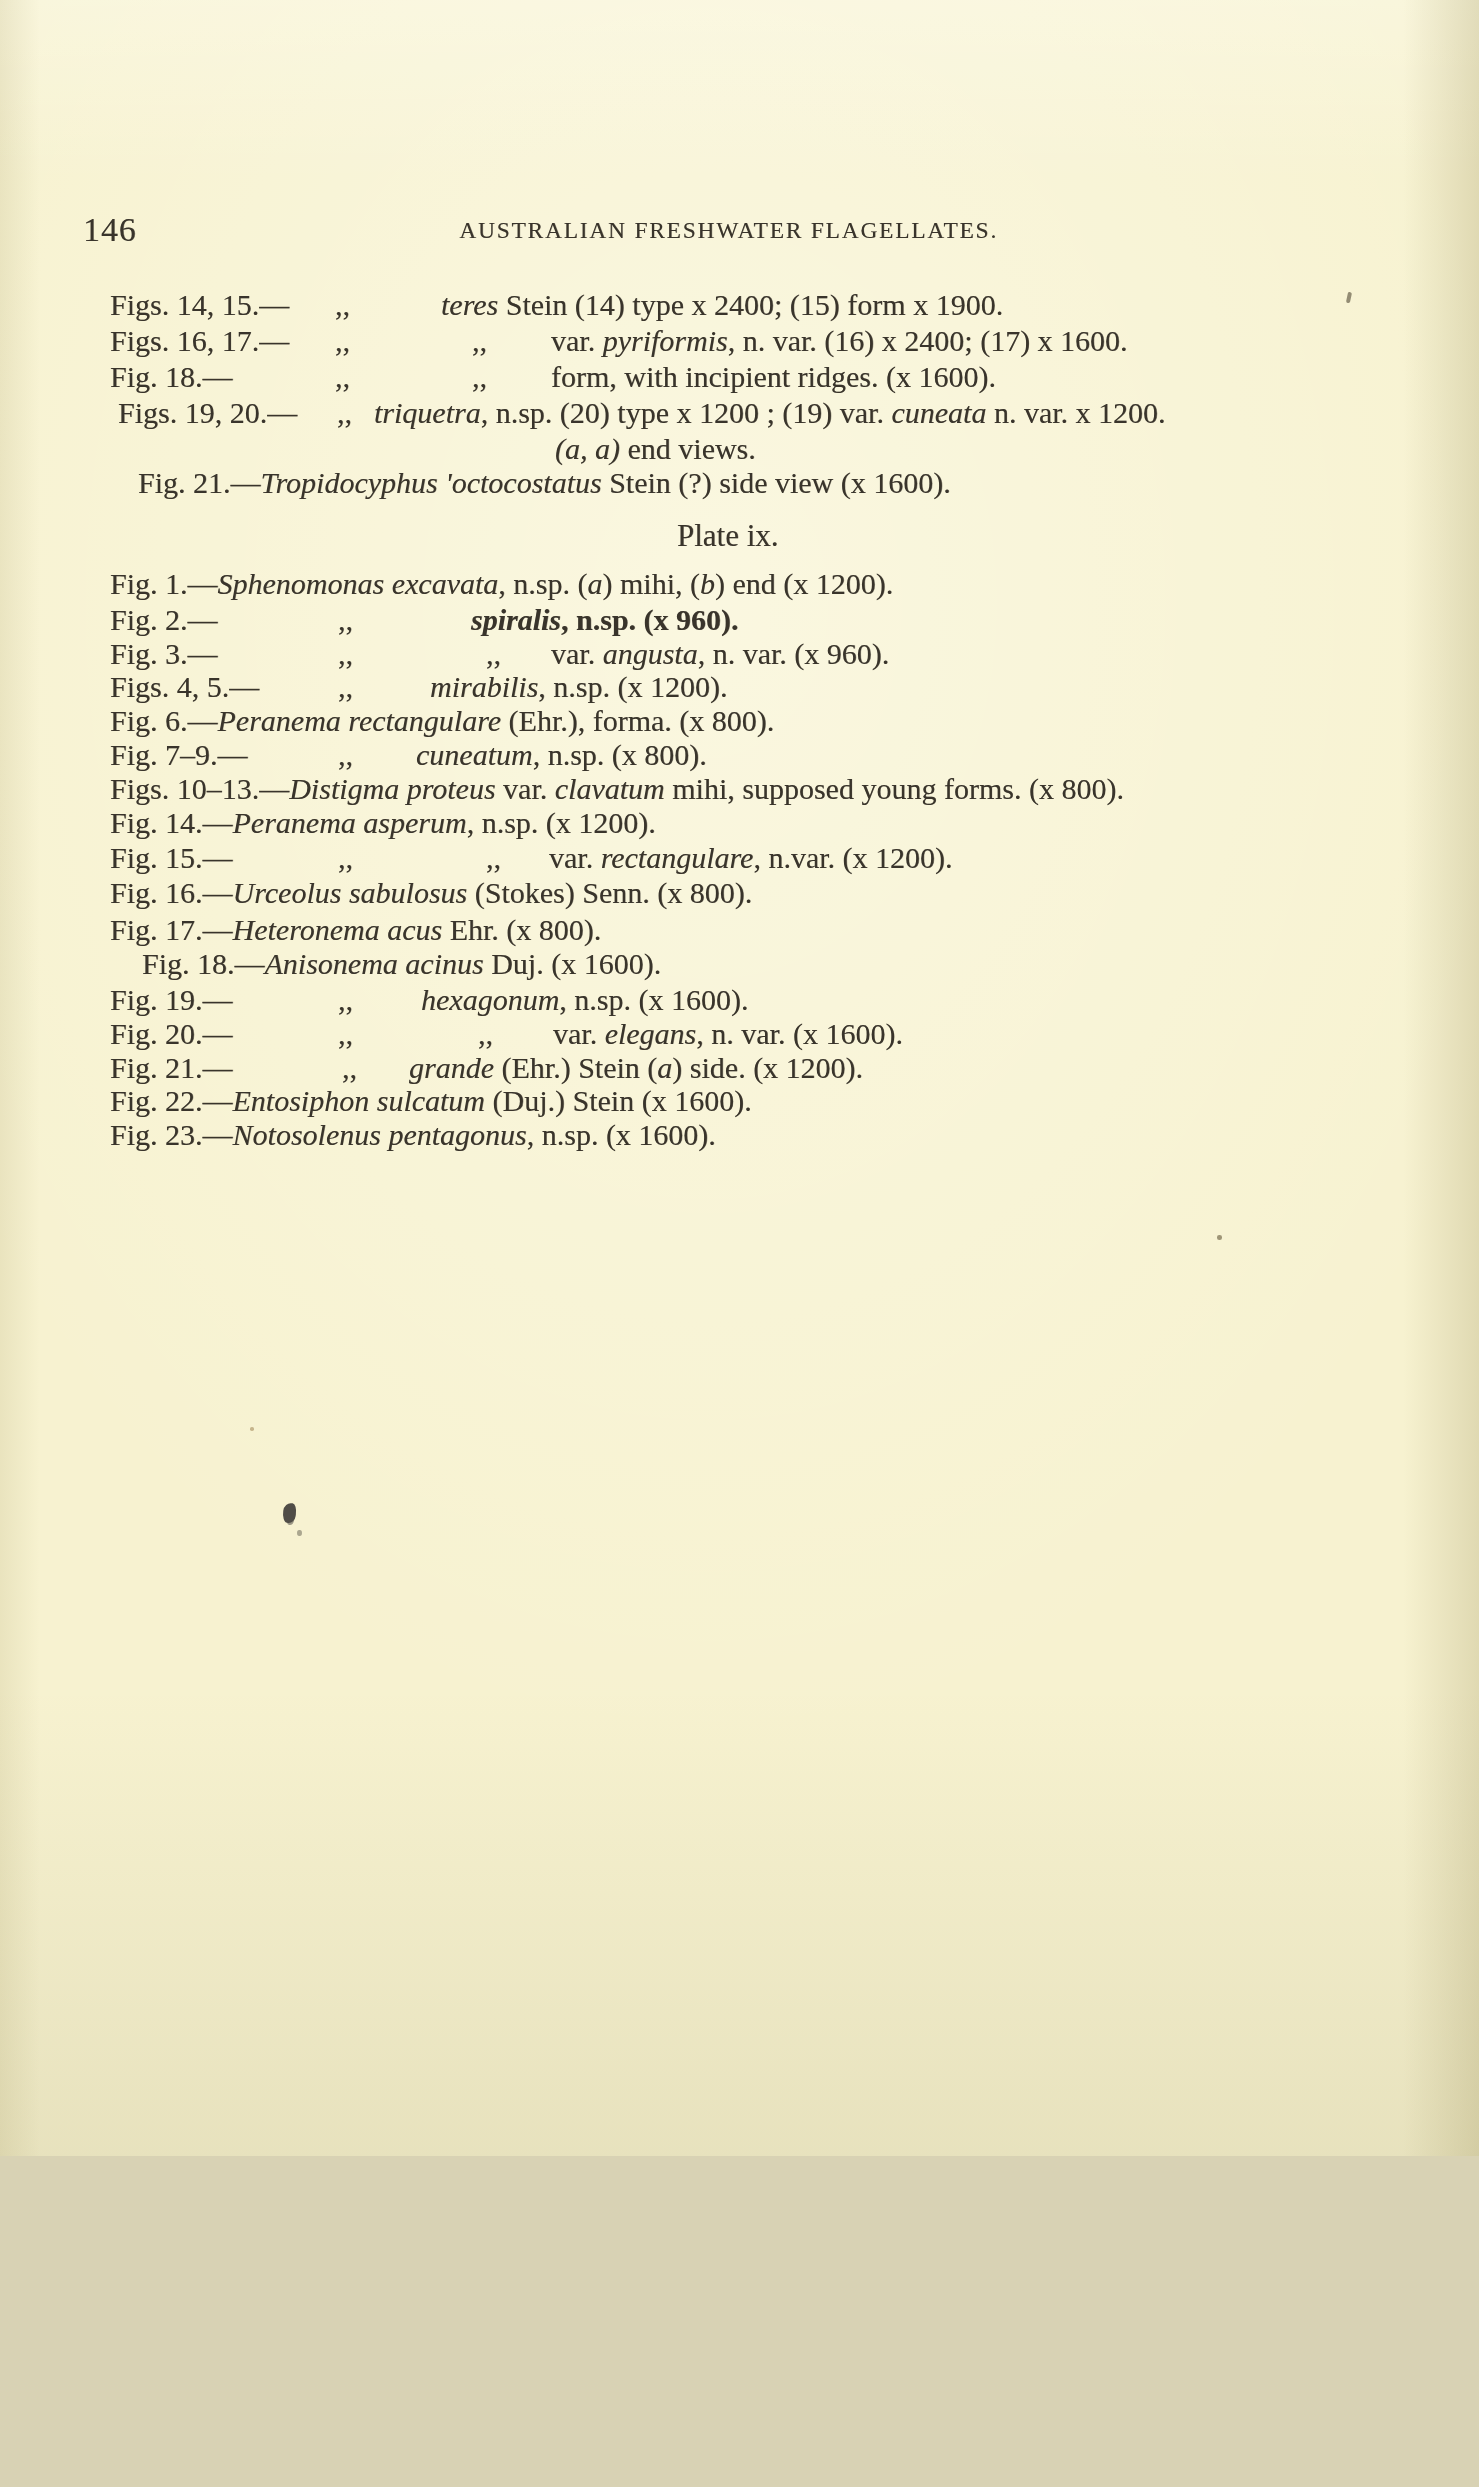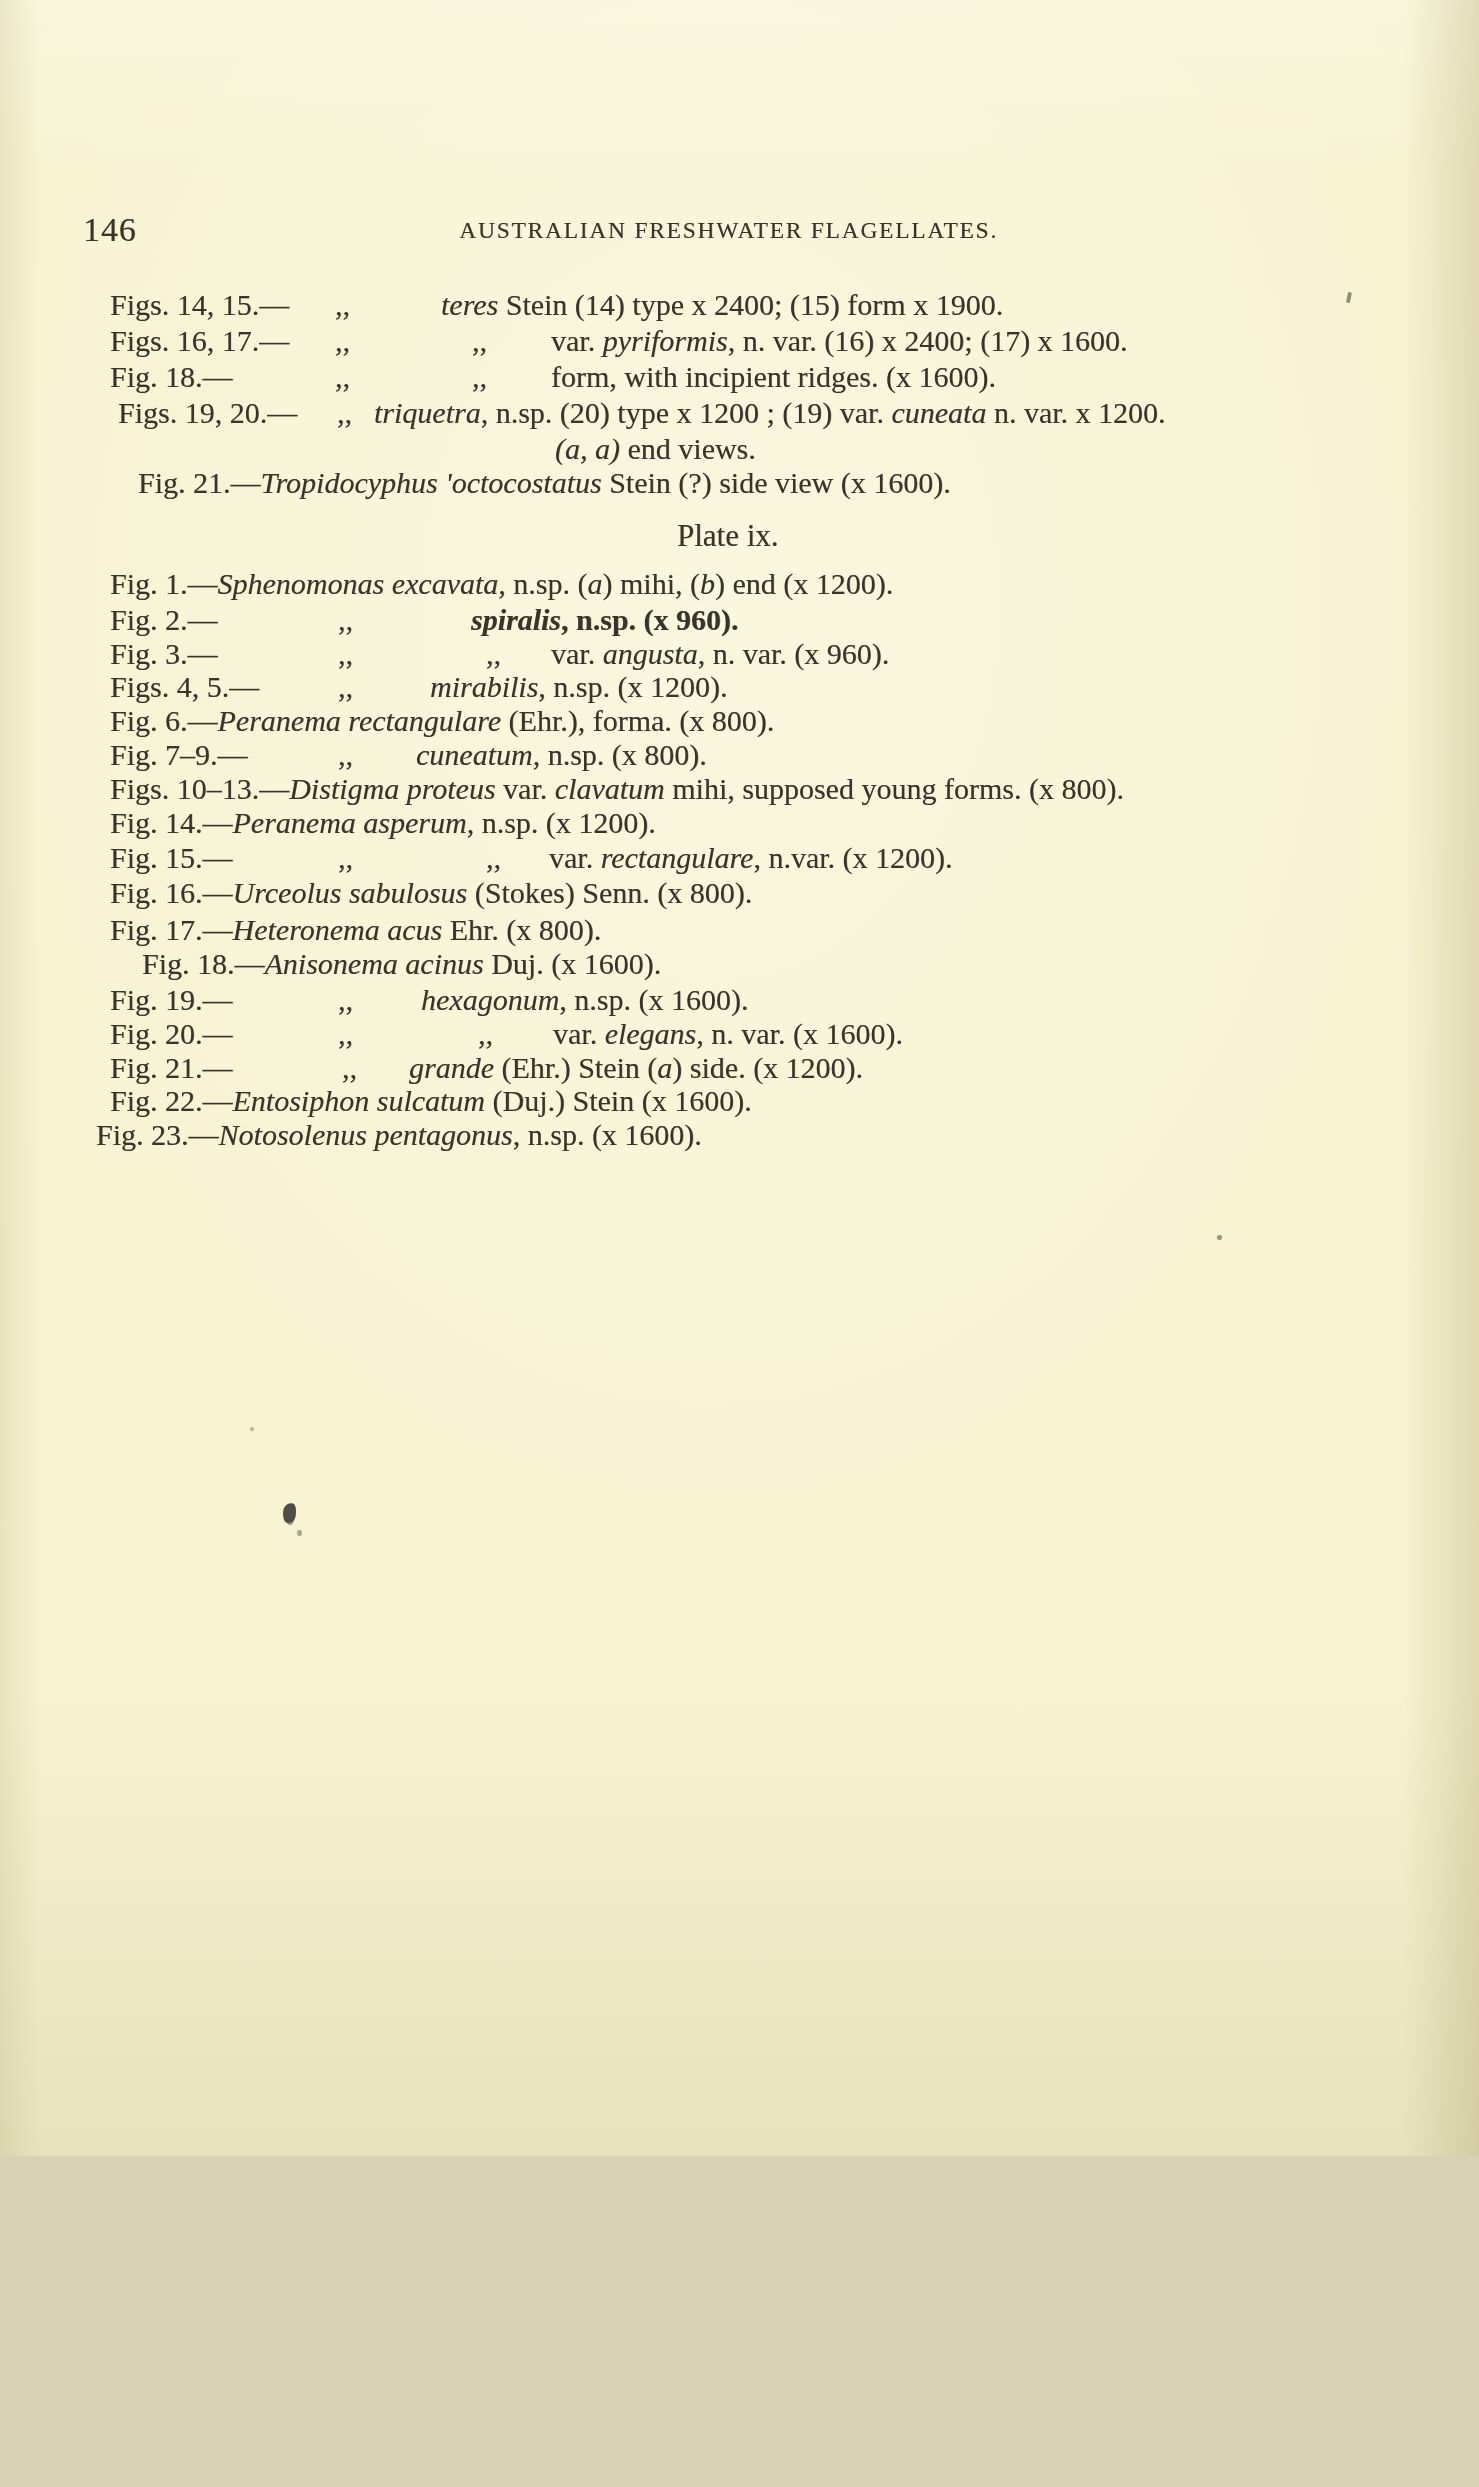--- a/index.html
+++ b/index.html
@@ -172,21 +172,21 @@
       </div>
       <div class="cap-line" style="top: 1052px;">
         <span class="seg ink" style="left: 110px;"><span class="rm">Fig. 21.—</span></span>
         <span class="seg ink" style="left: 342px;"><span class="rm">,,</span></span>
         <span class="seg ink" style="left: 409px;"><span class="it">grande</span><span class="rm"> (Ehr.) Stein (</span><span class="it">a</span><span class="rm">) side.  (x 1200).</span></span>
       </div>
       <div class="cap-line" style="top: 1085px;">
         <span class="seg ink" style="left: 110px;"><span class="rm">Fig. 22.—</span><span class="it">Entosiphon sulcatum</span><span class="rm"> (Duj.) Stein (x 1600).</span></span>
       </div>
       <div class="cap-line" style="top: 1119px;">
-        <span class="seg ink" style="left: 96px;"><span class="rm">Fig. 23.—</span><span class="it">Notosolenus pentagonus</span><span class="rm">, n.sp.  (x 1600).</span></span>
+        <span class="seg ink" style="left: 110px;"><span class="rm">Fig. 23.—</span><span class="it">Notosolenus pentagonus</span><span class="rm">, n.sp.  (x 1600).</span></span>
       </div>
     </div>
 
   <div class="mark blot-main"></div>
   <div class="mark blot-tail"></div>
   <div class="mark stray-quote"></div>
   <div class="mark speck-a"></div>
   <div class="mark speck-b"></div>
   <div class="mark speck-c"></div>
   <div class="mark speck-e"></div>

